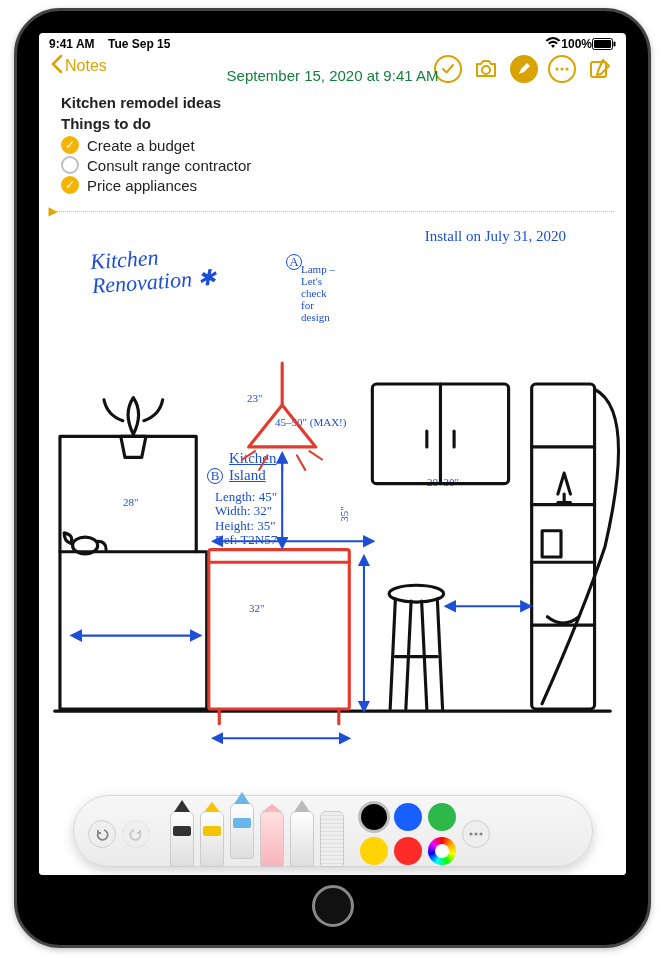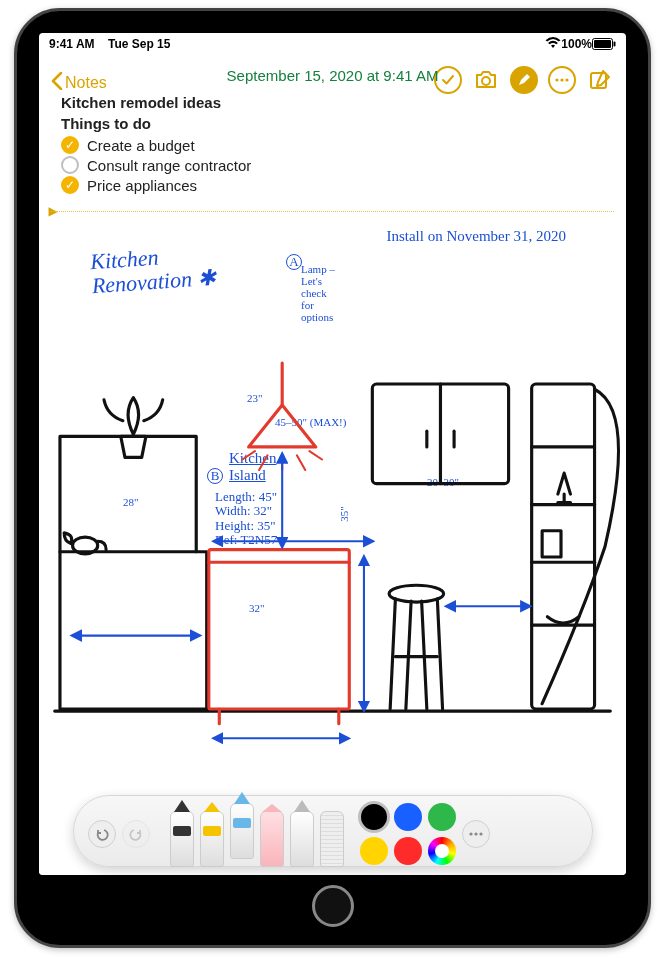--- a/index.html
+++ b/index.html
@@ -52,21 +52,21 @@
     color: #000;
   }
   .status-right { display: flex; align-items: center; }
   .wifi-icon, .battery-icon { display:inline-block; }
   .battery-icon svg { display:block; }
 
   
   .app-toolbar {
     height: 40px;
     display: flex;
-    align-items: flex-end;
+    align-items: flex-start;
     justify-content: space-between;
     padding: 0 12px;
     border-bottom: 1px solid rgba(0,0,0,0);
   }
   .back-btn {
     display: flex; align-items:center; gap:2px;
     color: #d9a400;
     font-size: 16px; font-weight:500;
   }
   .toolbar-actions { display:flex; align-items:center; gap:10px; }
@@ -276,26 +276,26 @@
     </div>
 
     <div class="sketch-divider">
       <span class="sketch-handle">▶</span>
     </div>
 
     <div class="drawing-area">
 
       <div class="hw blue big" style="left:52px; top:28px; transform:rotate(-4deg);">Kitchen
 Renovation ✱</div>
-      <div class="hw blue mid" style="right:60px; top:10px;">Install on November 31, 2020</div>
+      <div class="hw blue mid" style="right:60px; top:10px;">Install on July 31, 2020</div>
       <div class="hw blue tiny" style="left:262px; top:45px;">Lamp –
 Let's
 check
 for
-options</div>
+design</div>
       <div class="hw blue small" style="left:247px; top:36px; border:1.5px solid #1c4fd6; border-radius:50%; width:16px; height:16px; text-align:center;">A</div>
       <div class="hw blue small" style="left:168px; top:250px; border:1.5px solid #1c4fd6; border-radius:50%; width:16px; height:16px; text-align:center;">B</div>
       <div class="hw blue mid" style="left:190px; top:232px; text-decoration:underline;">Kitchen
 Island</div>
       <div class="hw blue small" style="left:176px; top:272px;">Length: 45"
 Width: 32"
 Height: 35"
 Ref: T2N57</div>
       <div class="hw blue tiny" style="left:208px; top:174px;">23"</div>
       <div class="hw blue tiny" style="left:236px; top:198px;">45–50" (MAX!)</div>

